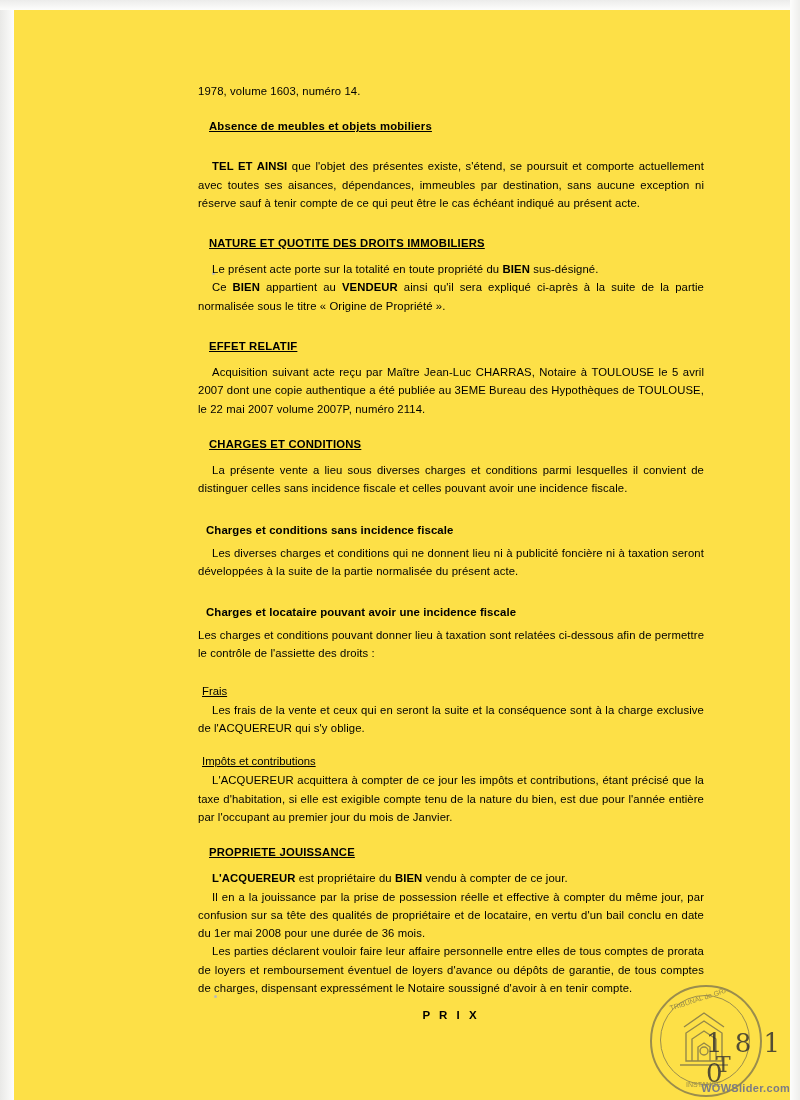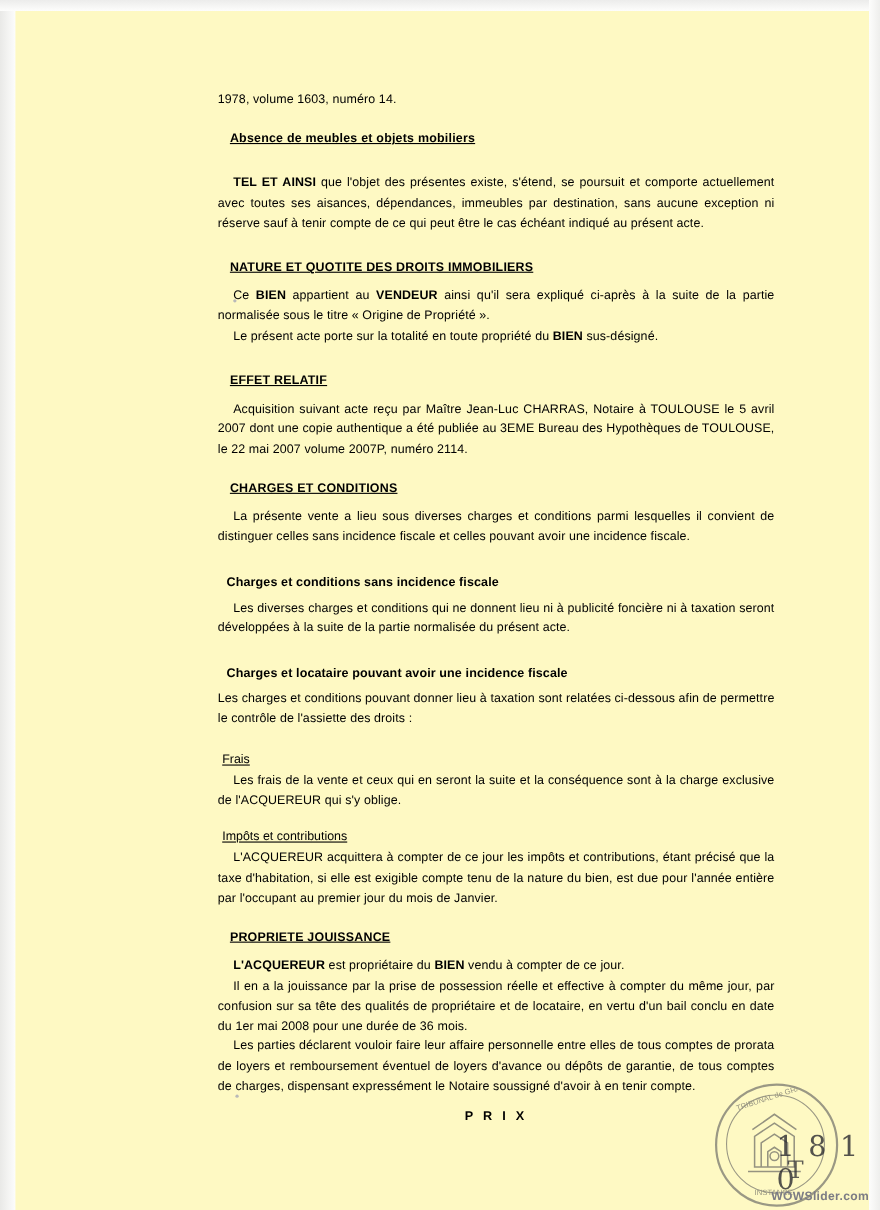--- a/index.html
+++ b/index.html
@@ -11,21 +11,21 @@
     height: 1100px;
     background: #ffffff;
     font-family: "Liberation Sans", sans-serif;
     color: #000000;
     overflow: hidden;
   }
   .page {
     position: relative;
     width: 800px;
     height: 1100px;
-    background: #fef9c3;
+    background: #fde047;
     box-sizing: border-box;
   }
   
   .scan-edge-left {
     position: absolute;
     left: 0; top: 0;
     width: 14px; height: 1100px;
     background: linear-gradient(to right, #e9e9e7, #fdfdfc);
   }
   .scan-edge-top {
@@ -174,22 +174,22 @@
 
     <h2 class="heading">Absence de meubles et objets mobiliers</h2>
 
     <div class="spacer-md"></div>
 
     <p class="indent"><span class="bold">TEL ET AINSI</span> que l'objet des présentes existe, s'étend, se poursuit et comporte actuellement avec toutes ses aisances, dépendances, immeubles par destination, sans aucune exception ni réserve sauf à tenir compte de ce qui peut être le cas échéant indiqué au présent acte.</p>
 
     <div class="spacer-md"></div>
 
     <h2 class="heading">NATURE ET QUOTITE DES DROITS IMMOBILIERS</h2>
+    <p class="indent">Le présent acte porte sur la totalité en toute propriété du <span class="bold">BIEN</span> sus-désigné.</p>
     <p class="indent">Ce <span class="bold">BIEN</span> appartient au <span class="bold">VENDEUR</span> ainsi qu'il sera expliqué ci-après à la suite de la partie normalisée sous le titre « Origine de Propriété ».</p>
-    <p class="indent">Le présent acte porte sur la totalité en toute propriété du <span class="bold">BIEN</span> sus-désigné.</p>
 
     <div class="spacer-md"></div>
 
     <h2 class="heading">EFFET RELATIF</h2>
     <p class="indent">Acquisition suivant acte reçu par Maître Jean-Luc CHARRAS, Notaire à TOULOUSE le 5 avril 2007 dont une copie authentique a été publiée au 3EME Bureau des Hypothèques de TOULOUSE, le 22 mai 2007 volume 2007P, numéro 2114.</p>
 
     <div class="spacer-sm"></div>
 
     <h2 class="heading">CHARGES ET CONDITIONS</h2>
     <p class="indent">La présente vente a lieu sous diverses charges et conditions parmi lesquelles il convient de distinguer celles sans incidence fiscale et celles pouvant avoir une incidence fiscale.</p>

